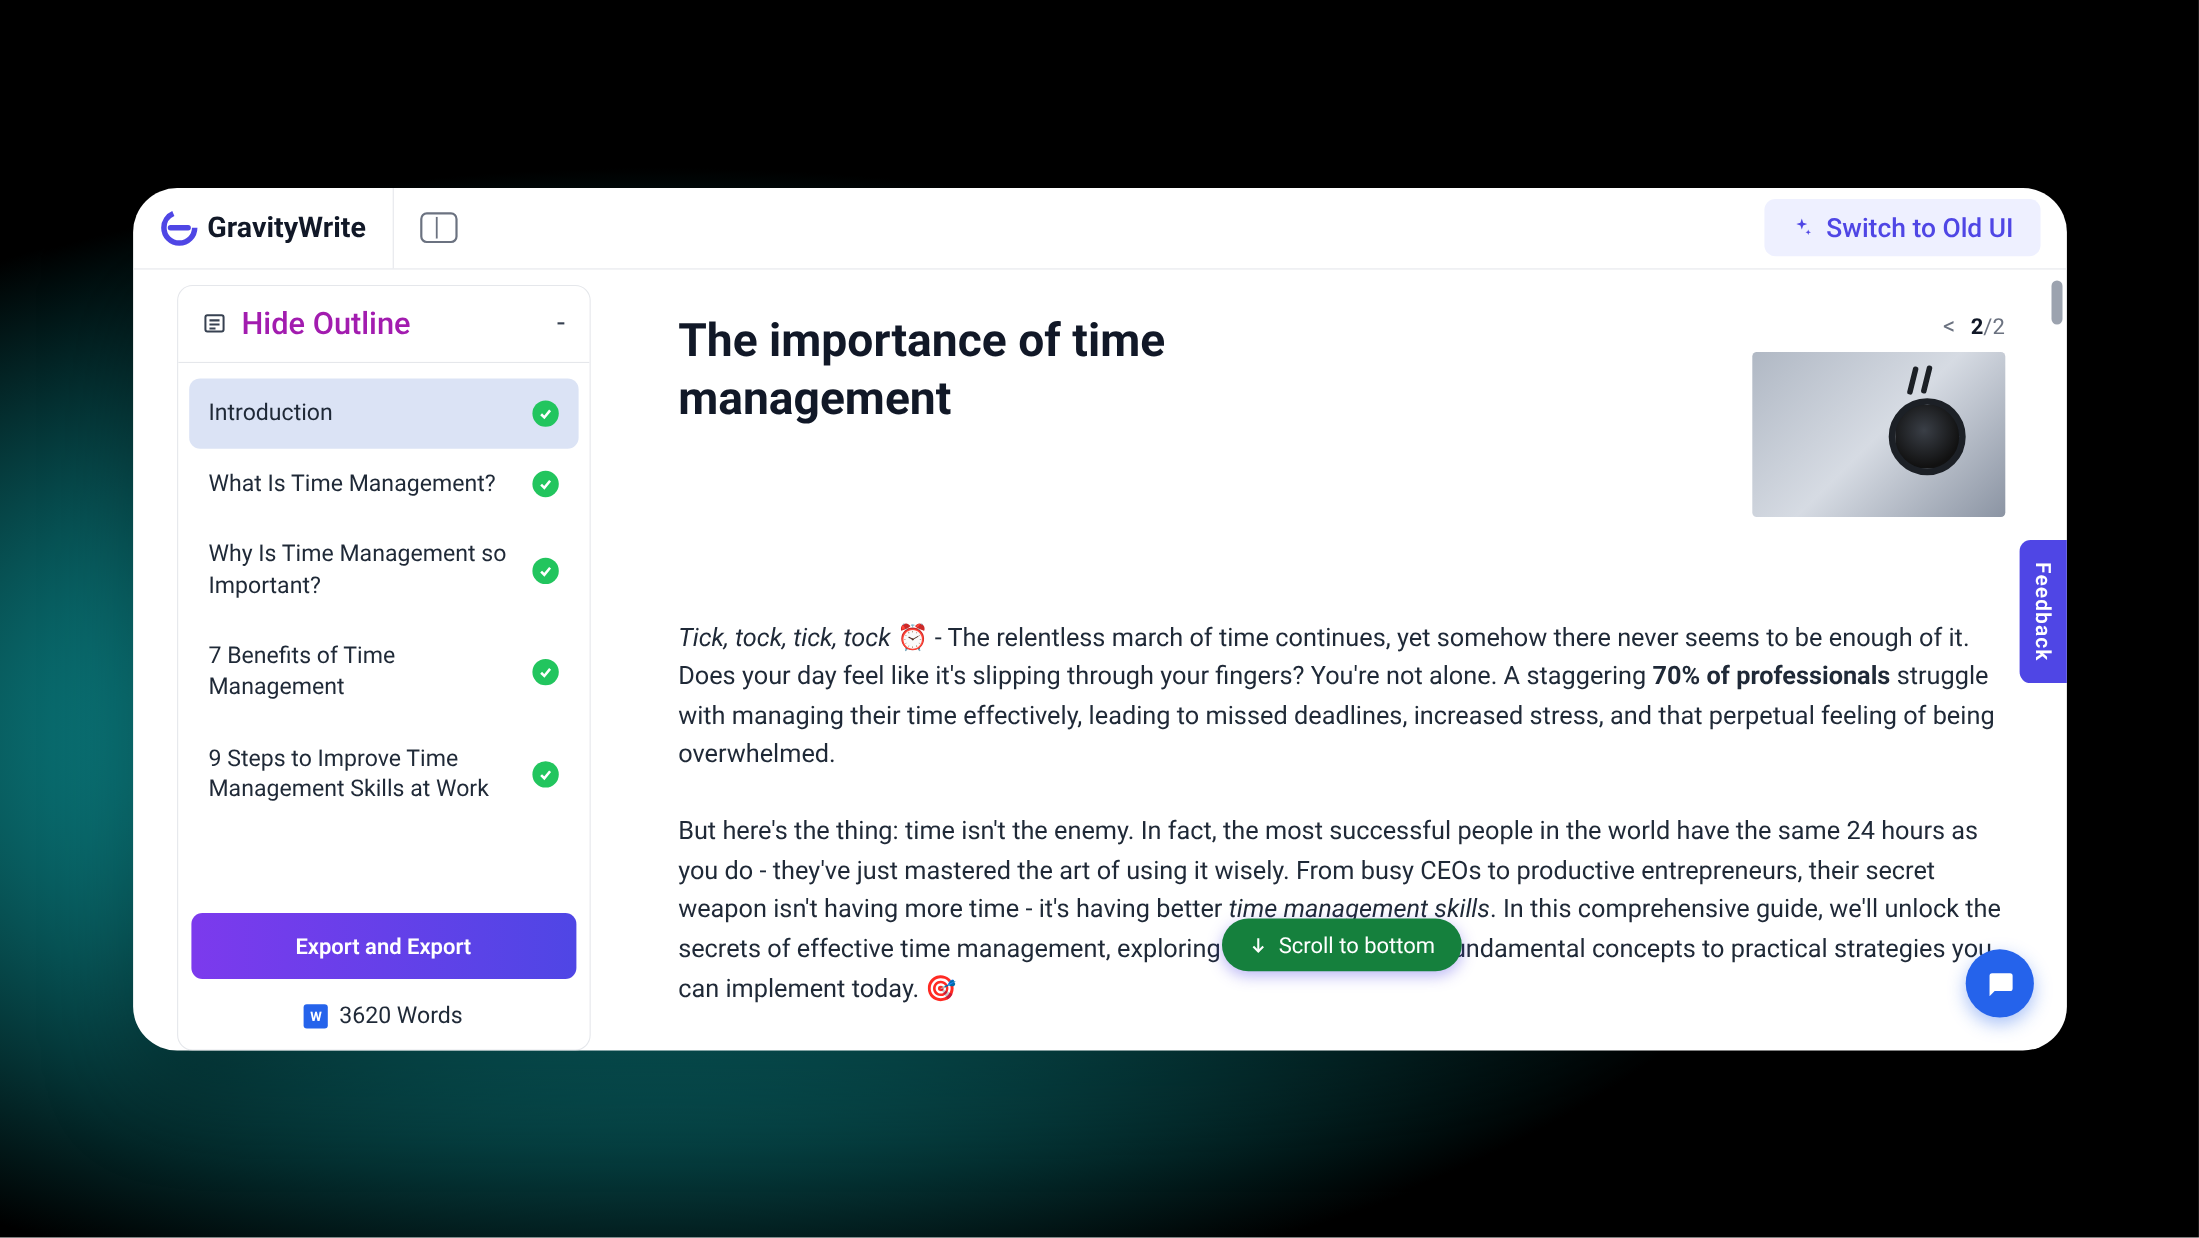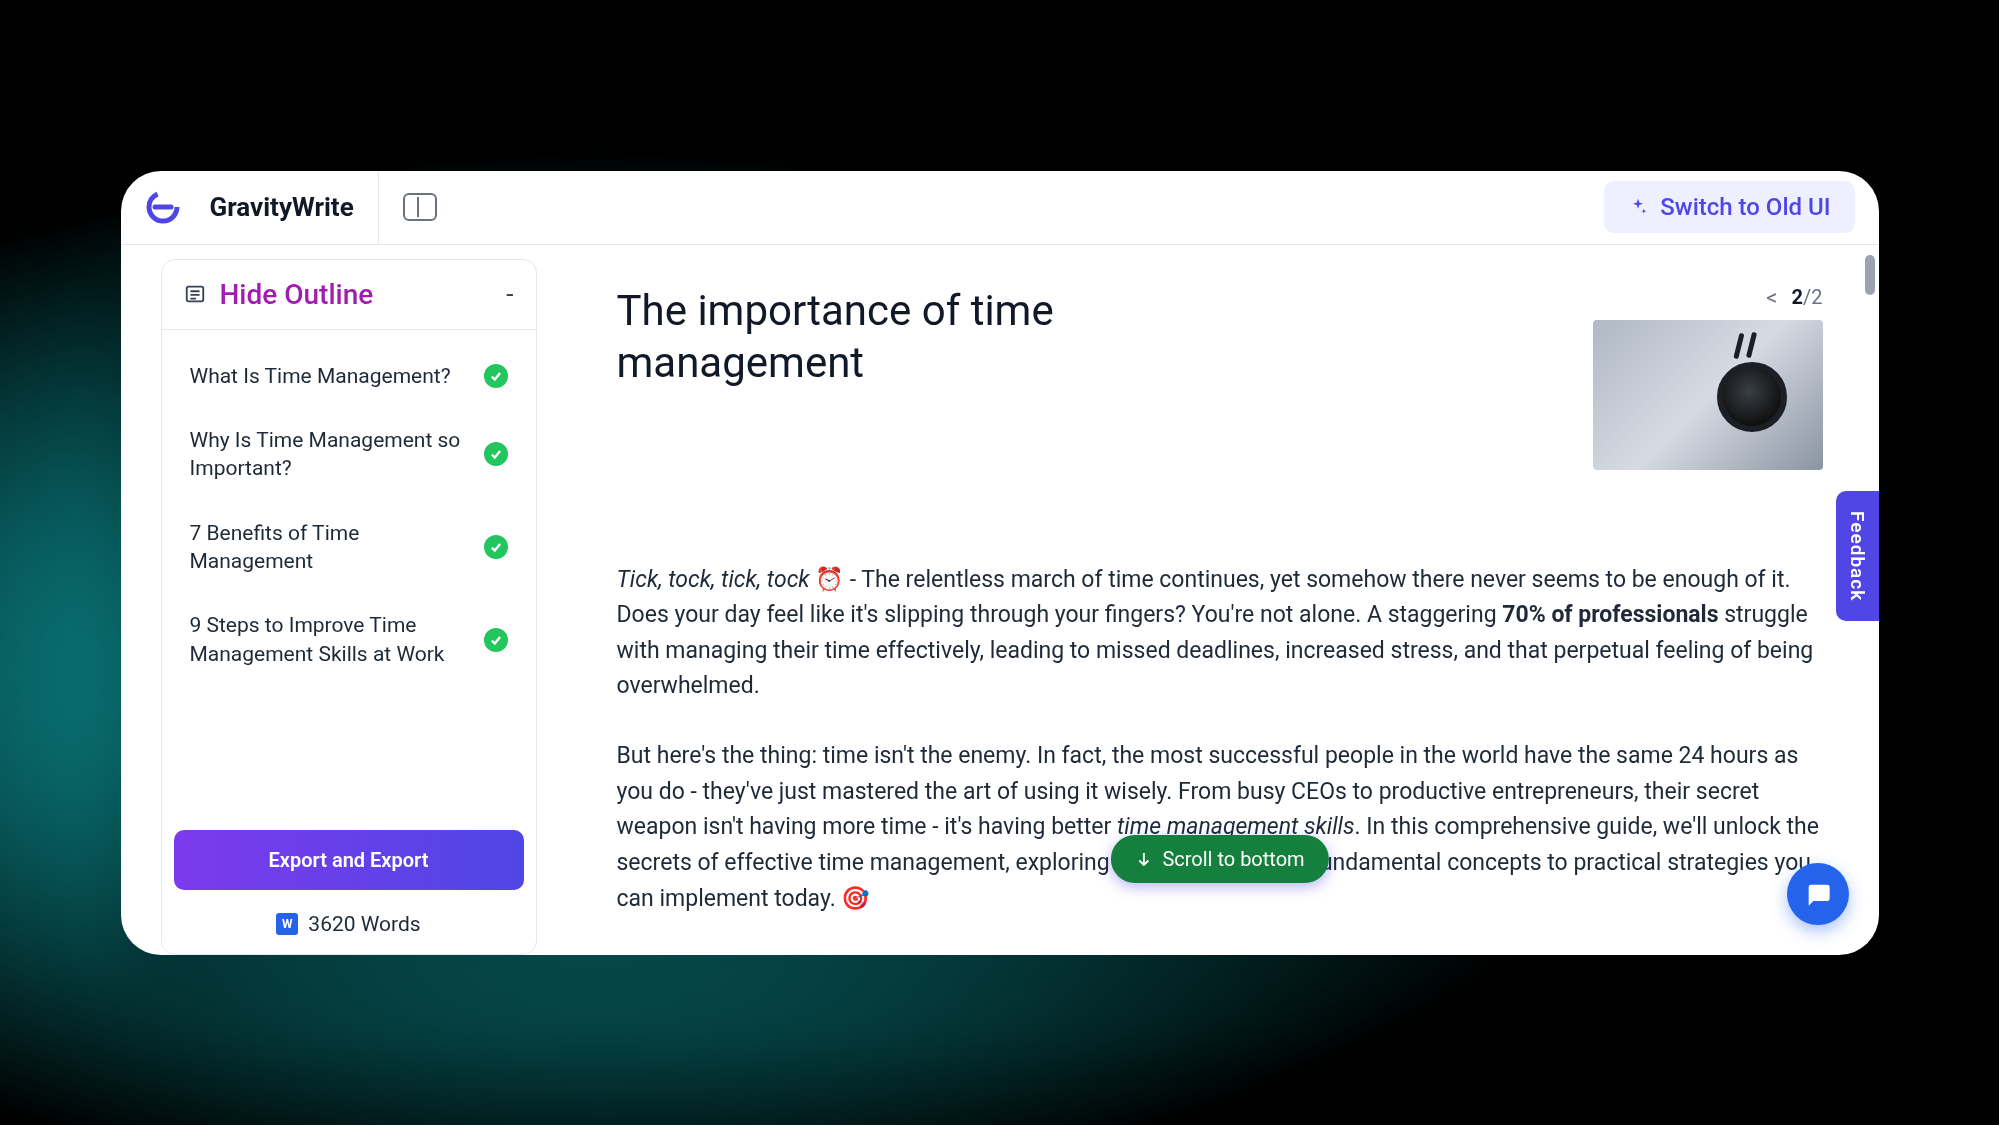--- a/index.html
+++ b/index.html
@@ -26,21 +26,21 @@
   height: 74px;
   border-bottom: 1px solid #e5e7eb;
   display: flex;
   align-items: center;
   padding: 0 24px;
   position: relative;
 }
 .brand {
   display: flex;
   align-items: center;
-  gap: 29px;
+  gap: 8px;
 }
 .brand-logo {
   width: 36px;
   height: 36px;
 }
 .brand-name {
   font-size: 26px;
   font-weight: 700;
   color: #111827;
 }
@@ -201,21 +201,21 @@
   overflow: hidden;
 }
 .doc-header {
   display: flex;
   align-items: flex-start;
   justify-content: space-between;
   gap: 40px;
 }
 .doc-title {
   font-size: 42px;
-  font-weight: 400;
+  font-weight: 700;
   color: #111827;
   line-height: 1.25;
   max-width: 640px;
 }
 .doc-image-wrap {
   display: flex;
   flex-direction: column;
   align-items: flex-end;
   gap: 10px;
 }
@@ -361,20 +361,28 @@
               <line x1="7" y1="9" x2="17" y2="9"></line>
               <line x1="7" y1="13" x2="17" y2="13"></line>
               <line x1="7" y1="17" x2="13" y2="17"></line>
             </svg>
             <span class="outline-header-title">Hide Outline</span>
           </div>
           <span class="collapse-minus">-</span>
         </div>
 
         <div class="outline-list">
+          <div class="outline-item active">
+            <span class="outline-item-label">Introduction</span>
+            <span class="check-badge">
+                <svg viewBox="0 0 24 24" fill="none" stroke="#fff" stroke-width="4">
+                  <polyline points="5 13 10 18 19 7"></polyline>
+                </svg>
+              </span>
+          </div>
           <div class="outline-item">
             <span class="outline-item-label">What Is Time Management?</span>
             <span class="check-badge">
                 <svg viewBox="0 0 24 24" fill="none" stroke="#fff" stroke-width="4">
                   <polyline points="5 13 10 18 19 7"></polyline>
                 </svg>
               </span>
           </div>
           <div class="outline-item">
             <span class="outline-item-label">Why Is Time Management so Important?</span>

